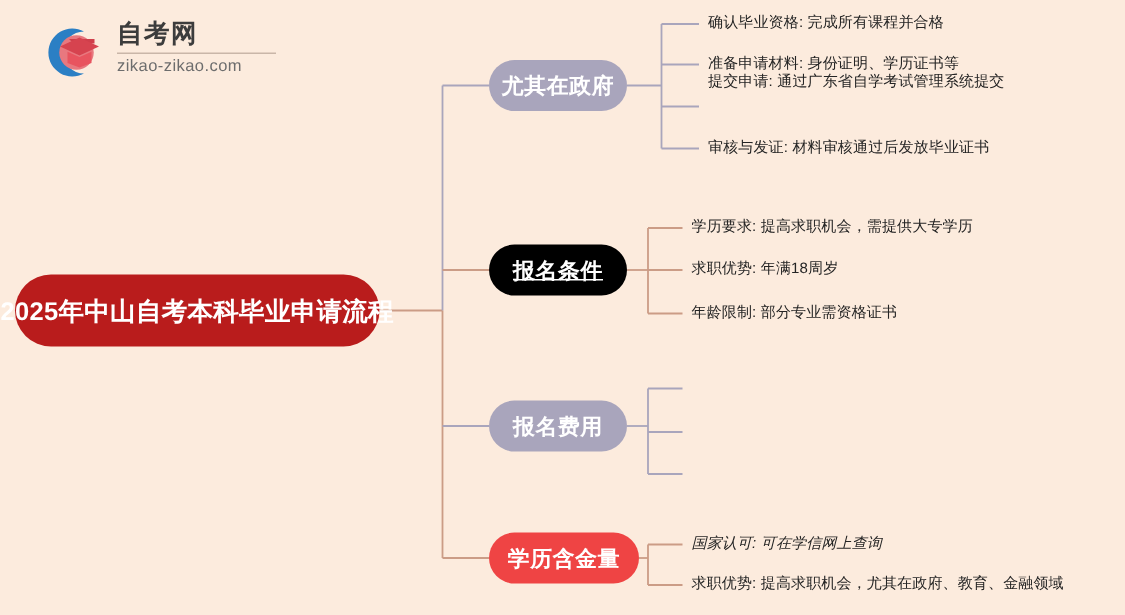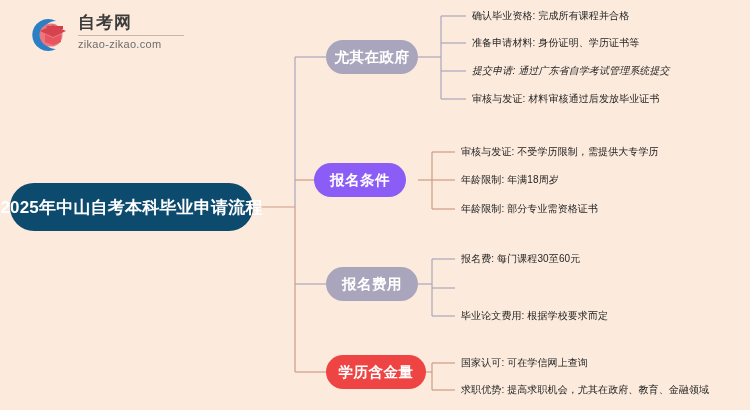--- a/index.html
+++ b/index.html
@@ -79,33 +79,33 @@
     color: #ffffff;
     font-weight: 700;
     white-space: nowrap;
   }
   #root-node {
     left: 10px;
     top: 183px;
     width: 243px;
     height: 48px;
     border-radius: 24px;
-    background: #0c4a6e;
+    background: #b91c1c;
     font-size: 17px;
     letter-spacing: 0.2px;
   }
   .branch-node {
     width: 92px;
     height: 34px;
     border-radius: 17px;
     font-size: 14.5px;
     letter-spacing: 0.5px;
   }
   #branch-node-0 { left: 326px; top: 40px;  background: #a9a5bc; }
-  #branch-node-1 { left: 314px; top: 163px; background: #8b5cf6; }
+  #branch-node-1 { left: 326px; top: 163px; background: #000000; text-decoration: underline; }
   #branch-node-2 { left: 326px; top: 267px; background: #a9a5bc; }
   #branch-node-3 { left: 326px; top: 355px; background: #ef4444; width: 100px; }
 
   
   .leaf {
     position: absolute;
     font-size: 10px;
     color: #242424;
     white-space: nowrap;
     line-height: 14px;
@@ -176,26 +176,24 @@
   <div class="node branch-node" id="branch-node-0">尤其在政府</div>
 
   <div class="node branch-node" id="branch-node-1">报名条件</div>
 
   <div class="node branch-node" id="branch-node-2">报名费用</div>
 
   <div class="node branch-node" id="branch-node-3">学历含金量</div>
 
   <div class="leaf" style="left:472px; top:9px;">确认毕业资格: 完成所有课程并合格</div>
   <div class="leaf" style="left:472px; top:36px;">准备申请材料: 身份证明、学历证书等</div>
-  <div class="leaf" style="left:472px; top:64px;font-style:italic;">提交申请: 通过广东省自学考试管理系统提交</div>
+  <div class="leaf" style="left:472px; top:48px;">提交申请: 通过广东省自学考试管理系统提交</div>
   <div class="leaf" style="left:472px; top:92px;">审核与发证: 材料审核通过后发放毕业证书</div>
 
-  <div class="leaf" style="left:461px; top:145px;">审核与发证: 不受学历限制，需提供大专学历</div>
-  <div class="leaf" style="left:461px; top:173px;">年龄限制: 年满18周岁</div>
+  <div class="leaf" style="left:461px; top:145px;">学历要求: 提高求职机会，需提供大专学历</div>
+  <div class="leaf" style="left:461px; top:173px;">求职优势: 年满18周岁</div>
   <div class="leaf" style="left:461px; top:202px;">年龄限制: 部分专业需资格证书</div>
 
-  <div class="leaf" style="left:461px; top:252px;">报名费: 每门课程30至60元</div>
-  <div class="leaf" style="left:461px; top:309px;">毕业论文费用: 根据学校要求而定</div>
 
-  <div class="leaf" style="left:461px; top:356px;">国家认可: 可在学信网上查询</div>
+  <div class="leaf" style="left:461px; top:356px;font-style:italic;">国家认可: 可在学信网上查询</div>
   <div class="leaf" style="left:461px; top:383px;">求职优势: 提高求职机会，尤其在政府、教育、金融领域</div>
 
 </div>
 
 </body></html>

